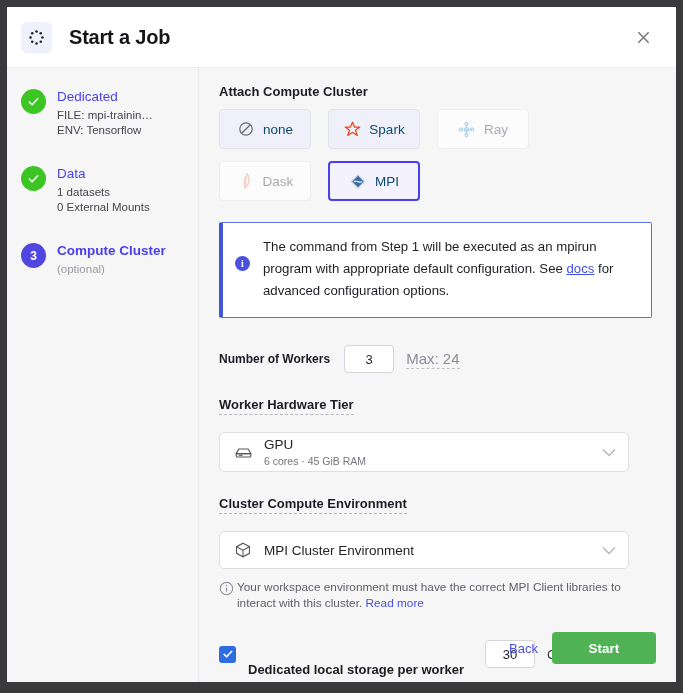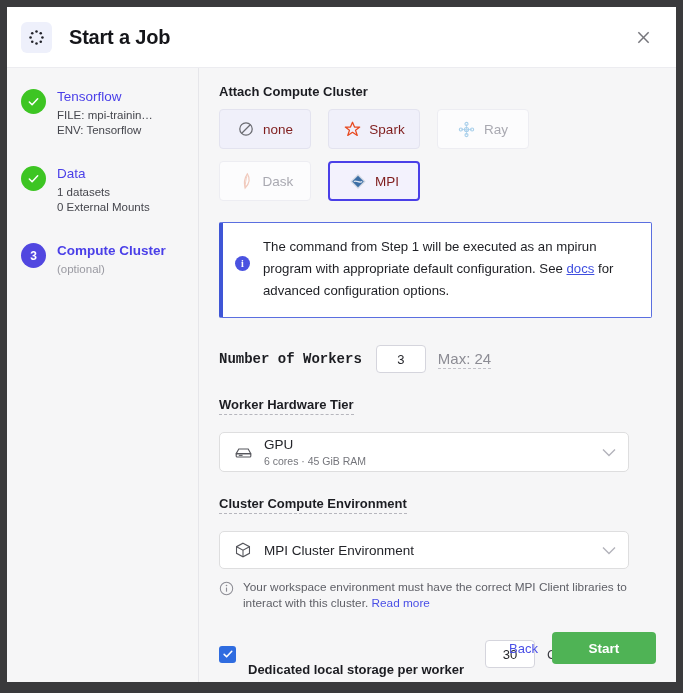--- a/index.html
+++ b/index.html
@@ -130,21 +130,21 @@
   .cluster-btn {
     width: 92px; height: 40px;
     border-radius: 4px;
     display: flex;
     align-items: center;
     justify-content: center;
     gap: 8px;
     font-size: 13.5px;
     background: #f0f0fa;
     border: 1px solid #e3e3ef;
-    color: #7f1d1d;
+    color: #0c4a6e;
     cursor: pointer;
   }
   .cluster-btn.selected {
     border: 2px solid #4a3fe8;
     background: #f3f2fd;
   }
   .cluster-btn.disabled {
     background: #fcfcfd;
     border: 1px solid #ededf2;
     color: #a9a9b1;
@@ -191,21 +191,21 @@
     color: #3f4fe0;
     text-decoration: underline;
   }
   
   #workers-row {
     display: flex;
     align-items: center;
     margin-top: 27px;
   }
   #workers-row .lbl {
-    font-size: 14px; font-weight: bold; color: #1c1d22; font-family: Liberation Mono, monospace;
+    font-size: 12px; font-weight: bold; color: #1c1d22;
   }
   .num-input {
     width: 50px; height: 28px;
     margin-left: 14px;
     border: 1px solid #d5d5dd;
     border-radius: 4px;
     background: #fff;
     text-align: center;
     font-size: 13px;
     color: #26272c;
@@ -251,21 +251,21 @@
     margin-top: 10px;
     width: 430px;
   }
   .note-ico {
     width: 15px; height: 15px; flex: 0 0 15px;
     margin-top: 2px;
     color: #8d8d95;
     display: flex;
   }
   .note-text {
-    margin-left: 9px;
+    margin-left: 3px;
     font-size: 11.8px;
     color: #5f6067;
     line-height: 16px;
   }
   .note-text a { color: #4a4fe6; text-decoration: none; }
   
   #storage-row {
     display: flex;
     align-items: center;
     margin-top: 20px;
@@ -344,21 +344,21 @@
 
     <div id="sidebar">
 
       <div class="step">
         <div class="step-marker done">
           <svg width="13" height="13" viewBox="0 0 14 14">
             <polyline points="2.5,7.5 5.5,10.5 11.5,4" fill="none" stroke="#ffffff" stroke-width="1.6" stroke-linecap="round" stroke-linejoin="round"></polyline>
           </svg>
         </div>
         <div class="step-text">
-          <div class="step-title plain">Tensorflow</div>
+          <div class="step-title plain">Dedicated</div>
           <div class="step-sub">FILE: mpi-trainin…</div>
           <div class="step-sub">ENV: Tensorflow</div>
         </div>
       </div>
 
       <div class="step">
         <div class="step-marker done">
           <svg width="13" height="13" viewBox="0 0 14 14">
             <polyline points="2.5,7.5 5.5,10.5 11.5,4" fill="none" stroke="#ffffff" stroke-width="1.6" stroke-linecap="round" stroke-linejoin="round"></polyline>
           </svg>

